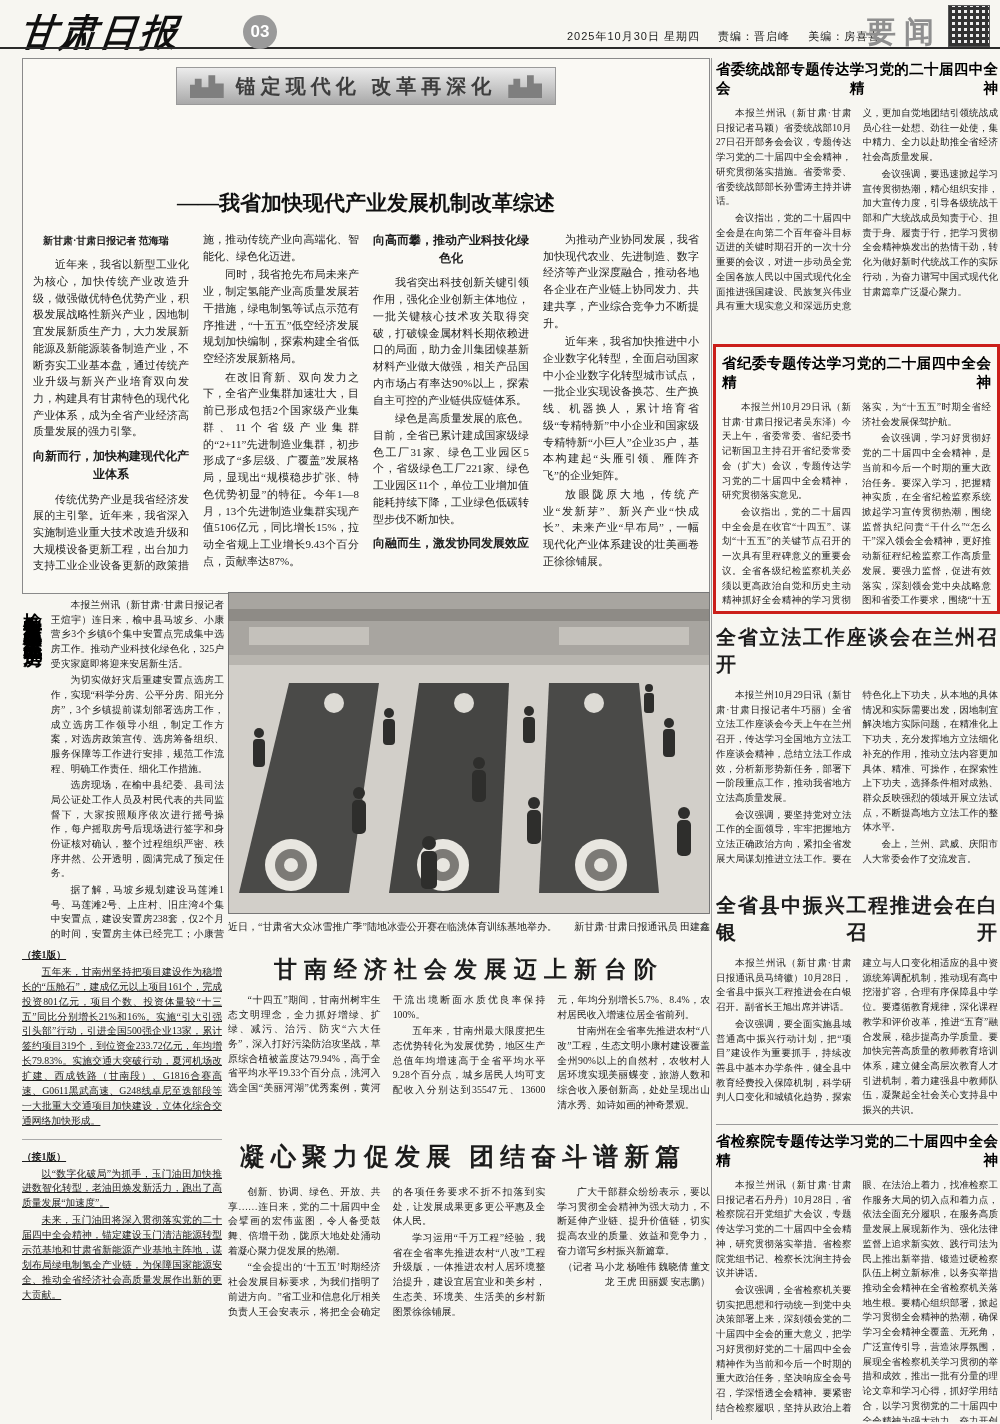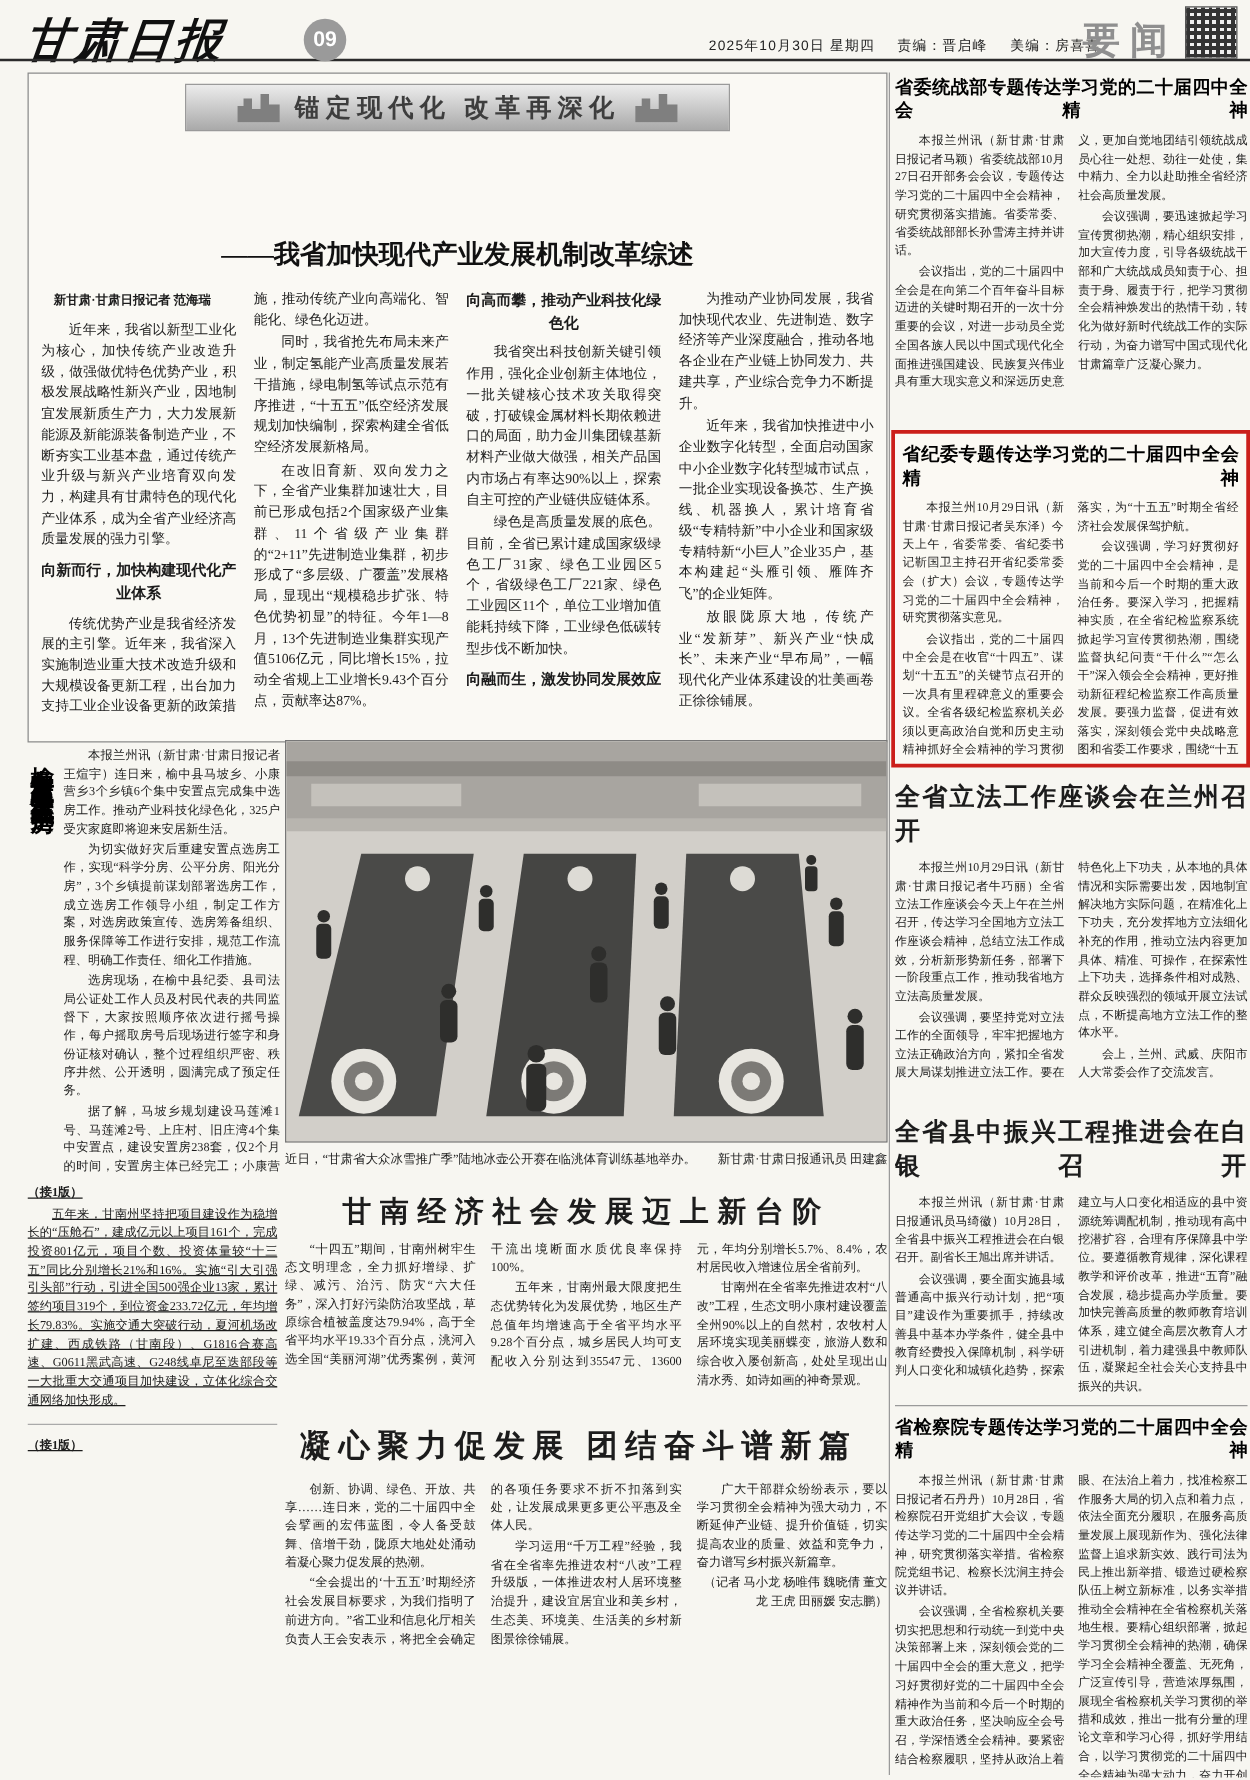--- a/index.html
+++ b/index.html
@@ -28,21 +28,21 @@
   p { text-indent:2em; text-align:justify; margin-bottom:2px; }
   p.byline { text-indent:1em; font-weight:bold; font-size:10px; margin:2px 0 8px; }
   p.sub { text-indent:0; text-align:center; font-weight:bold; margin:7px 0;
           font-family:"Liberation Sans",sans-serif; }
   p.contnote { text-indent:0; font-weight:bold; }
   p.sig { text-align:right; text-indent:0; }
 
   
   .lead-box { position:absolute; left:22px; top:58px; width:688px; height:536px;
               border:1px solid #8a8a8a; background:#faf9f4; overflow:hidden; }
-  .banner { position:absolute; left:50%; transform:translateX(-50%); top:8px; width:436px; height:38px;
+  .banner { position:absolute; left:50%; transform:translateX(-50%); top:8px; width:380px; height:38px;
             background:linear-gradient(180deg,#ececec,#a9a9a9); border:1px solid #9a9a9a;
             display:flex; align-items:center; justify-content:center; gap:12px; }
   .banner .slogan { font-size:20px; font-weight:900; letter-spacing:5px; color:#3d3d3d;
                     font-family:"Liberation Sans",sans-serif; }
   .city { width:34px; height:24px; background:#7f7f7f;
           clip-path:polygon(0 100%,0 45%,15% 45%,15% 20%,35% 20%,35% 55%,55% 55%,55% 5%,75% 5%,75% 40%,100% 40%,100% 100%); }
   .lead-headline { position:absolute; top:62px; left:0; width:100%; text-align:center;
                    font-size:46px; font-weight:900; letter-spacing:1px; color:#0d0d0d;
                    font-family:"Liberation Sans",sans-serif; }
   .lead-subhead { position:absolute; top:130px; left:0; width:100%; text-align:center;
@@ -90,21 +90,21 @@
   #art-jiwei { border:3px solid #cb1f1a; padding:7px 6px; background:#fbf9f3; left:713px; width:287px; }
   .top-rule { position:absolute; left:716px; width:282px; height:1px; background:#9a9a9a; }
 </style>
 </head>
 <body>
 
 <div id="page">
 
   <div class="masthead">甘肃日报</div>
   <div class="head-rule"></div>
-  <div class="page-circle">09</div>
+  <div class="page-circle">03</div>
   <div class="dateline">
     <span>2025年10月30日 星期四</span>
     <span>责编：晋启峰</span>
     <span>美编：房喜喜</span>
   </div>
   <div class="section-word">要闻</div>
   <div class="qr"></div>
 
   <div class="lead-box">
     <div class="banner">
@@ -217,20 +217,24 @@
   <div class="lb">
     <div class="block">
       <p class="contnote">（接1版）</p>
       <div>
           <p>五年来，甘南州坚持把项目建设作为稳增长的“压舱石”，建成亿元以上项目161个，完成投资801亿元，项目个数、投资体量较“十三五”同比分别增长21%和16%。实施“引大引强引头部”行动，引进全国500强企业13家，累计签约项目319个，到位资金233.72亿元，年均增长79.83%。实施交通大突破行动，夏河机场改扩建、西成铁路（甘南段）、G1816合赛高速、G0611黑武高速、G248线卓尼至迭部段等一大批重大交通项目加快建设，立体化综合交通网络加快形成。</p>
         </div>
     </div>
     <div class="divider"></div>
     <div class="block">
       <p class="contnote">（接1版）</p>
+      <div>
+          <p>以“数字化破局”为抓手，玉门油田加快推进数智化转型，老油田焕发新活力，跑出了高质量发展“加速度”。</p>
+          <p>未来，玉门油田将深入贯彻落实党的二十届四中全会精神，锚定建设玉门清洁能源转型示范基地和甘肃省新能源产业基地主阵地，谋划布局绿电制氢全产业链，为保障国家能源安全、推动全省经济社会高质量发展作出新的更大贡献。</p>
+        </div>
     </div>
   </div>
 
   <div class="vert-divider"></div>
 
   <div class="r-art" style="top:60px; height:280px;">
     <h2 class="small">省委统战部专题传达学习党的二十届四中全会精神</h2>
     <div class="cols" style="height:240px;">
         <p>本报兰州讯（新甘肃·甘肃日报记者马颖）省委统战部10月27日召开部务会会议，专题传达学习党的二十届四中全会精神，研究贯彻落实措施。省委常委、省委统战部部长孙雪涛主持并讲话。</p>
         <p>会议指出，党的二十届四中全会是在向第二个百年奋斗目标迈进的关键时期召开的一次十分重要的会议，对进一步动员全党全国各族人民以中国式现代化全面推进强国建设、民族复兴伟业具有重大现实意义和深远历史意义，更加自觉地团结引领统战成员心往一处想、劲往一处使，集中精力、全力以赴助推全省经济社会高质量发展。</p>

